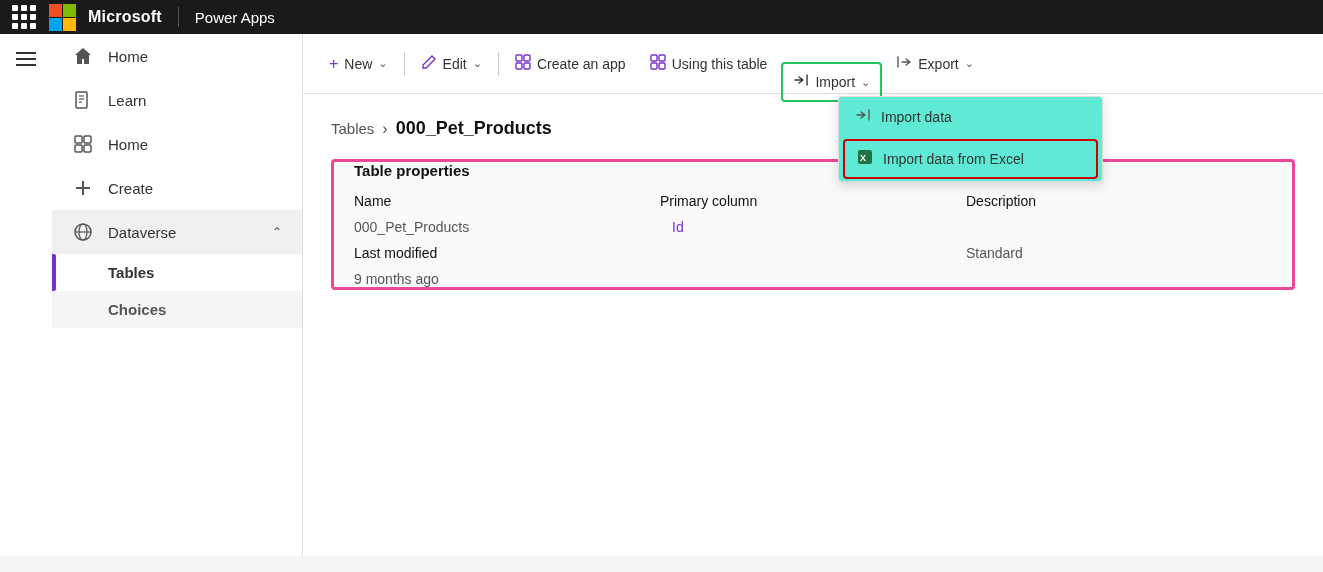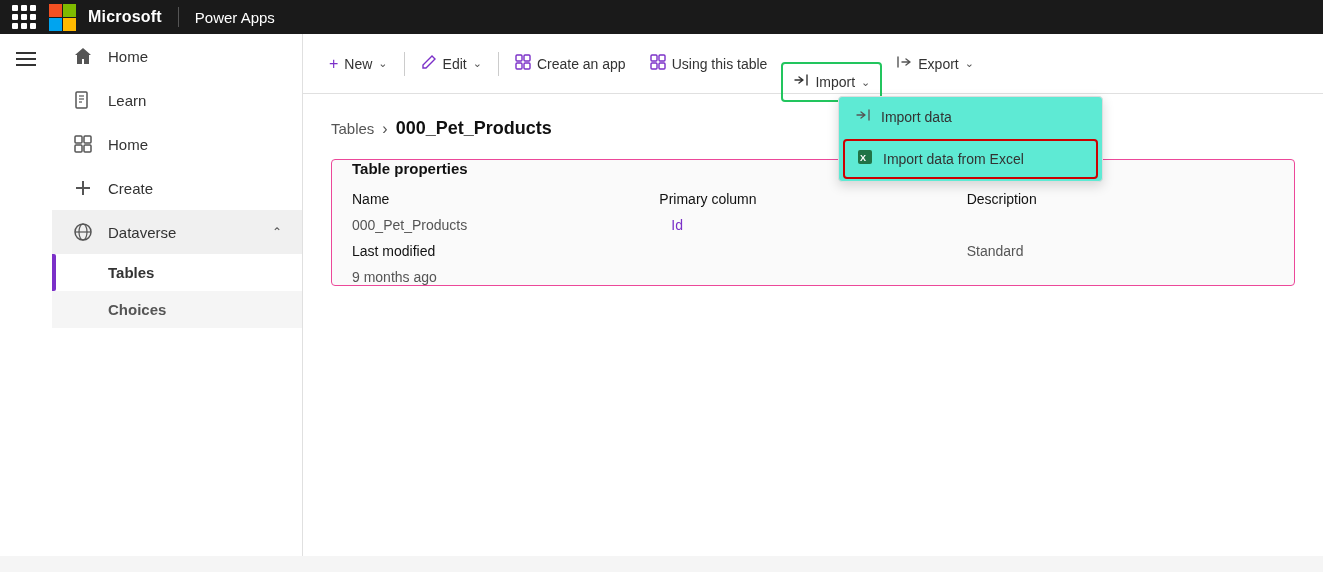--- a/index.html
+++ b/index.html
@@ -241,21 +241,21 @@
       font-weight: 700;
       color: #111;
       font-size: 18px;
     }
     .breadcrumb .sep {
       font-size: 16px;
       color: #555;
     }
 
     .table-props {
-      border: 1px solid #ec4899;
+      border: 3px solid #ec4899;
       border-radius: 4px;
       padding: 0 20px;
       background: #fafafa;
     }
     .table-props-title {
       font-size: 15px;
       font-weight: 700;
       color: #111;
       margin-bottom: 14px;
     }

